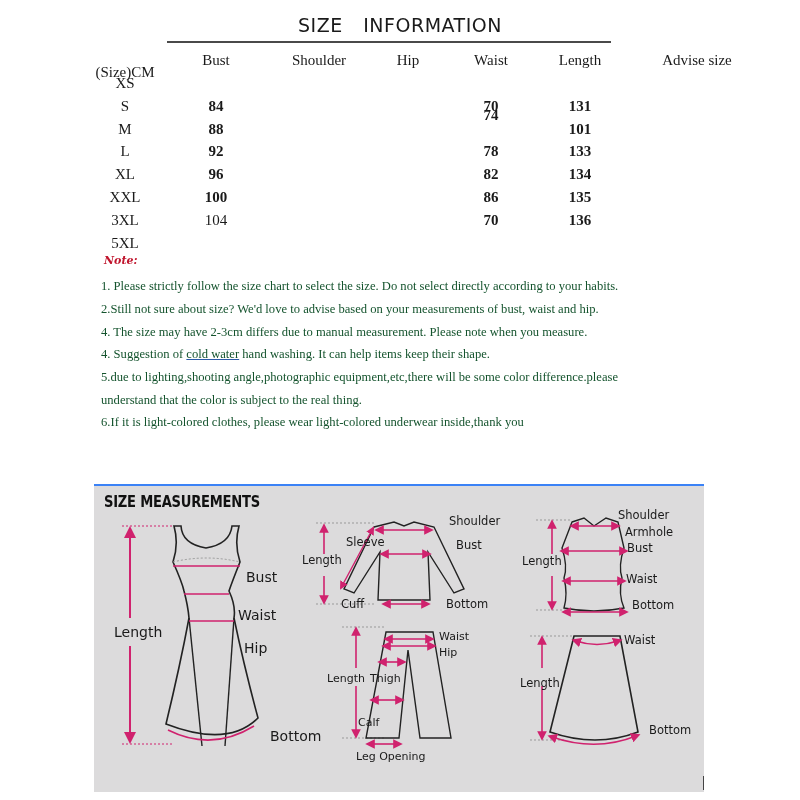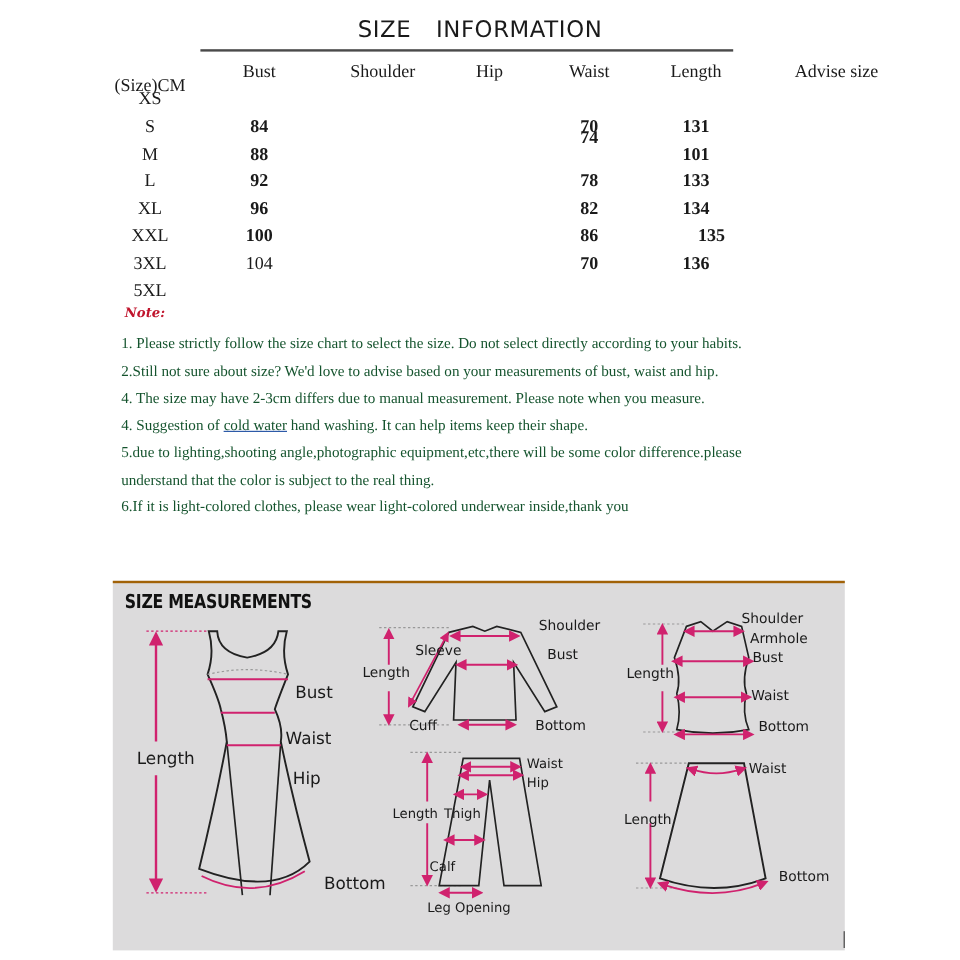--- a/index.html
+++ b/index.html
@@ -5,21 +5,21 @@
   html, body { margin: 0; padding: 0; background: #ffffff; }
   body { width: 800px; height: 800px; position: relative; overflow: hidden; font-family: "DejaVu Serif", serif; color: #1a1a1a; }
   .title { position: absolute; left: 0; width: 800px; top: 14px; text-align: center; font-family: "DejaVu Sans", sans-serif; font-size: 19px; letter-spacing: 0.5px; color: #1a1a1a; word-spacing: 14px; }
   .title-rule { position: absolute; left: 167px; top: 41px; width: 444px; height: 2px; background: #4a4a4a; }
   .hdr, .cell { position: absolute; font-family: "Liberation Serif", serif; font-size: 15px; transform: translateX(-50%); white-space: nowrap; }
   .hdr { top: 52px; }
   .cell.bold { font-weight: bold; }
   .note-label { position: absolute; left: 104px; top: 254px; font-family: "DejaVu Serif", serif; font-style: italic; font-size: 11px; color: #c0142c; font-weight: bold; }
   .note { position: absolute; left: 101px; font-family: "Liberation Serif", serif; font-size: 12.6px; white-space: nowrap; color: #14532d; }
   .note u { text-decoration: underline; text-decoration-color: #2d5aa8; }
-  .panel { position: absolute; left: 94px; top: 484px; width: 610px; height: 306px; background: #dcdbdc; border-top: 2px solid #a16207; }
+  .panel { position: absolute; left: 94px; top: 484px; width: 610px; height: 306px; background: #dcdbdc; border-top: 2px solid #3b82f6; }
   .panel-title { position: absolute; left: 10px; top: 6px; font-family: "DejaVu Sans", sans-serif; font-weight: bold; font-size: 16px; letter-spacing: -0.3px; color: #111; transform: scaleX(0.82); transform-origin: left top; }
   .panel svg { position: absolute; left: 0; top: 0; }
   .lbl { font-family: "DejaVu Sans", sans-serif; fill: #1a1a1a; }
   .right-tick { position: absolute; left: 703px; top: 776px; width: 1px; height: 14px; background: #444; }
 </style>
 </head>
 <body>
 
 <div class="title">SIZE INFORMATION</div>
 <div class="title-rule"></div>
@@ -65,21 +65,21 @@
     <div class="cell bold" style="left: 319px; top: 166.2px;"></div>
     <div class="cell bold" style="left: 408px; top: 166.2px;"></div>
     <div class="cell bold" style="left: 491px; top: 166.2px;">82</div>
     <div class="cell bold" style="left: 580px; top: 166.2px;">134</div>
     <div class="cell bold" style="left: 697px; top: 166.2px;"></div>
     <div class="cell" style="left: 125px; top: 189px;">XXL</div>
     <div class="cell bold" style="left: 216px; top: 189px;">100</div>
     <div class="cell bold" style="left: 319px; top: 189px;"></div>
     <div class="cell bold" style="left: 408px; top: 189px;"></div>
     <div class="cell bold" style="left: 491px; top: 189px;">86</div>
-    <div class="cell bold" style="left: 593px; top: 189px; text-align: center;">135</div>
+    <div class="cell bold" style="left: 580px; top: 189px; text-align: center;">135</div>
     <div class="cell bold" style="left: 697px; top: 189px;"></div>
     <div class="cell" style="left: 125px; top: 211.8px;">3XL</div>
     <div class="cell" style="left: 216px; top: 211.8px;">104</div>
     <div class="cell bold" style="left: 319px; top: 211.8px;"></div>
     <div class="cell bold" style="left: 408px; top: 211.8px;"></div>
     <div class="cell bold" style="left: 491px; top: 211.8px;">70</div>
     <div class="cell bold" style="left: 580px; top: 211.8px;">136</div>
     <div class="cell bold" style="left: 697px; top: 211.8px;"></div>
     <div class="cell" style="left: 125px; top: 234.6px;">5XL</div>
     <div class="cell bold" style="left: 216px; top: 234.6px;"></div>

